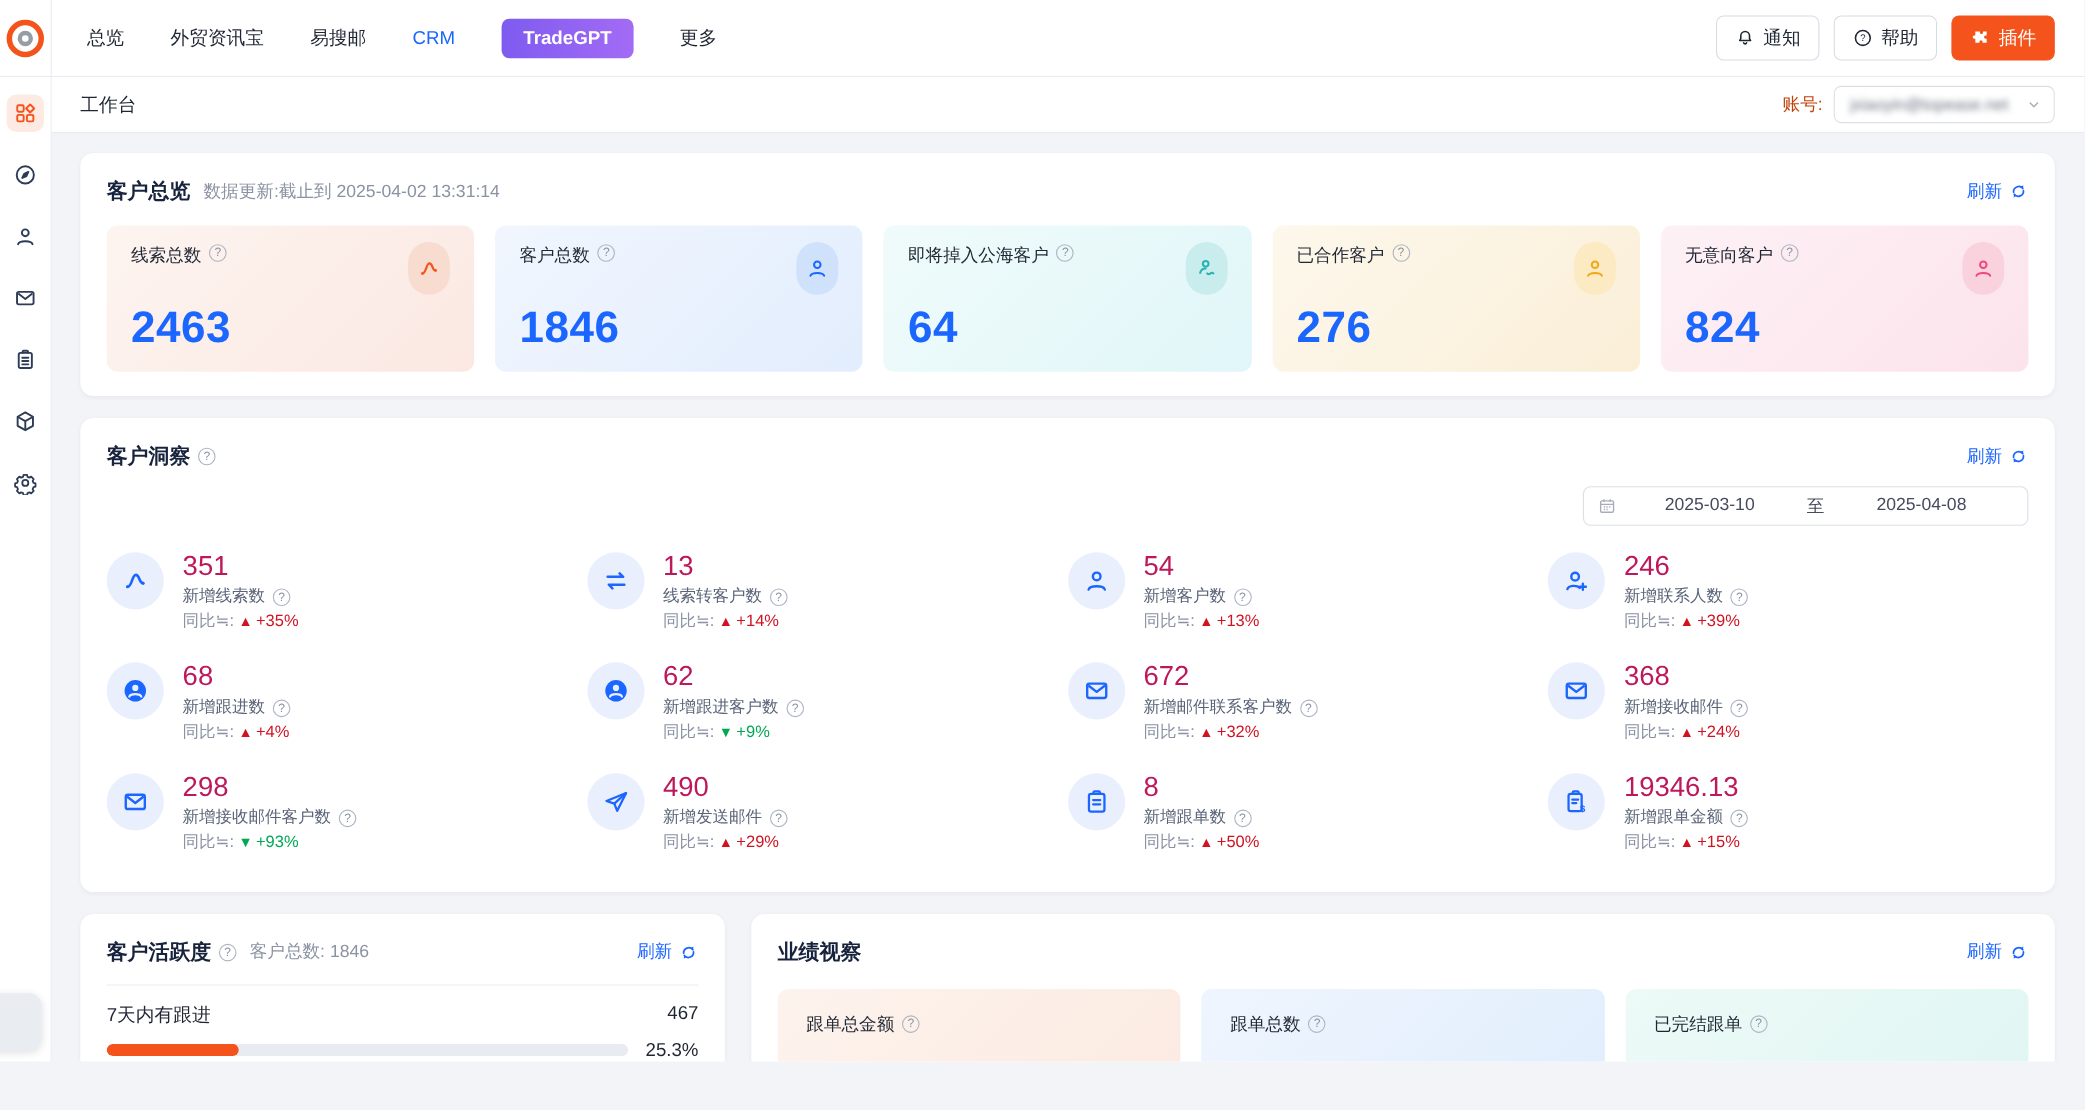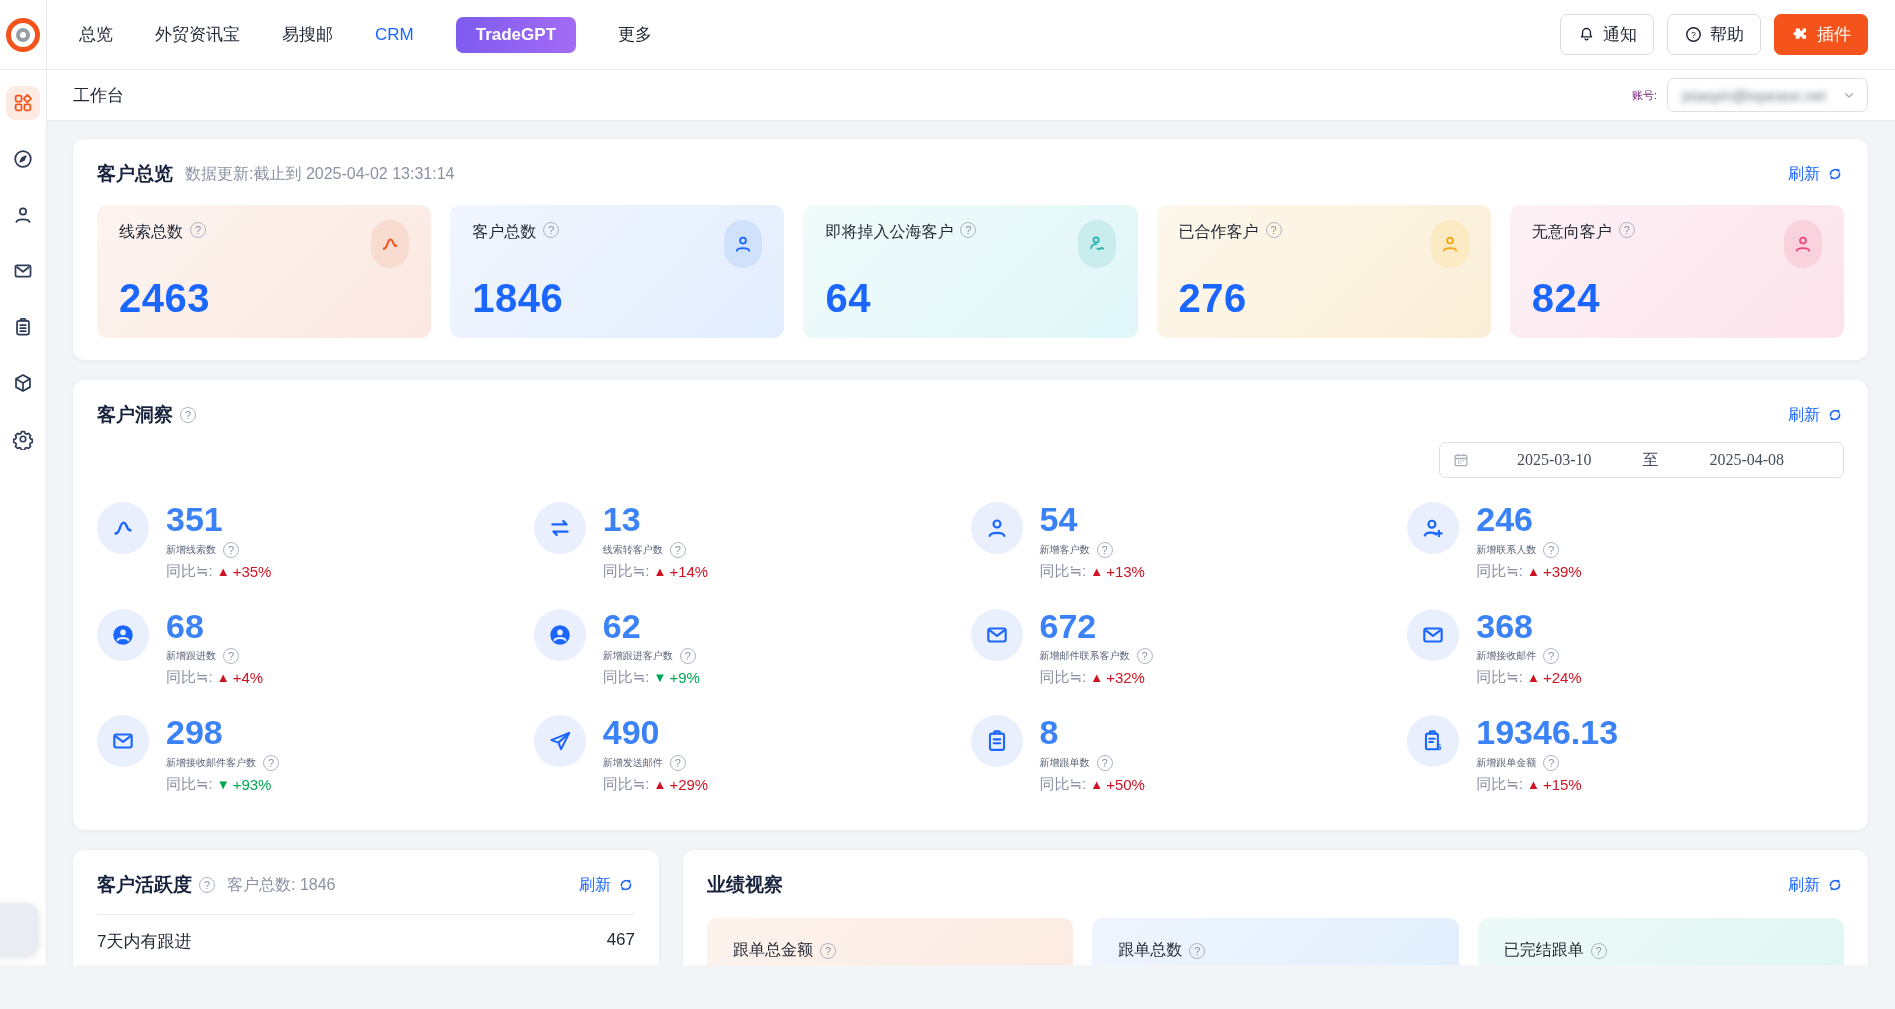--- a/index.html
+++ b/index.html
@@ -24,21 +24,21 @@
   
   .frame { flex:1; display:flex; min-height:0; }
   .sidebar { width:47px; background:#fff; border-right:1px solid #e8eaf0; display:flex; flex-direction:column; align-items:center; padding-top:16px; gap:22px; flex:0 0 auto; }
   .side-item { width:34px; height:34px; border-radius:9px; display:flex; align-items:center; justify-content:center; color:#2e3c57; cursor:pointer; }
   .side-item svg { width:22px; height:22px; }
   .side-item.active { background:#fdeae2; color:#f4541c; }
   .right-col { flex:1; display:flex; flex-direction:column; min-width:0; }
   .subbar { height:51px; background:#fff; border-bottom:1px solid #e8eaf0; display:flex; align-items:center; padding:0 27px 0 26px; flex:0 0 auto; }
   .workspace { font-size:17px; color:#1f2633; }
   .account { margin-left:auto; display:flex; align-items:center; gap:10px; }
-  .acc-label { font-size:11px; color:#701a75; }
+  .acc-label { font-size:16px; color:#c2410c; }
   .acc-select { width:201px; height:34px; border:1px solid #dcdfe6; border-radius:7px; display:flex; align-items:center; padding:0 10px 0 14px; cursor:pointer; background:#fff; }
   .acc-value { flex:1; font-size:15px; color:#6a7280; filter:blur(3px); white-space:nowrap; overflow:hidden; }
   .acc-select svg { width:16px; height:16px; color:#a7adba; }
 
   .content { flex:1; background:#f2f4f8; padding:18px 27px 0 26px; overflow:hidden; }
   .card { background:#fff; border-radius:12px; box-shadow:0 1px 4px rgba(31,35,41,.05); padding:22px 24px; margin-bottom:20px; }
   .card-head { display:flex; align-items:center; }
   .card-title { font-size:19px; font-weight:bold; color:#17233d; }
   .update-text { font-size:16px; color:#8a92a3; margin-left:12px; }
   .refresh { margin-left:auto; display:flex; align-items:center; gap:6px; color:#1b66ff; font-size:16px; cursor:pointer; }
@@ -54,31 +54,31 @@
   .stat-ic { margin-left:auto; width:38px; height:48px; border-radius:19px; display:flex; align-items:center; justify-content:center; margin-top:-2px; }
   .stat-ic svg { width:22px; height:22px; }
   .stat-value { font-size:40px; font-weight:800; color:#1b66ff; margin-top:8px; letter-spacing:.5px; }
   .t-orange { background:linear-gradient(135deg,#fdf4f0,#fbe8e2); } .t-orange .stat-ic { background:#f8dcd0; color:#f4541c; }
   .t-blue   { background:linear-gradient(135deg,#f1f6fe,#e2edfd); } .t-blue .stat-ic { background:#cfe1fb; color:#1b66ff; }
   .t-teal   { background:linear-gradient(135deg,#f0fbfb,#e0f6f8); } .t-teal .stat-ic { background:#c9ecec; color:#2bb3b3; }
   .t-yellow { background:linear-gradient(135deg,#fdf8ec,#faeed7); } .t-yellow .stat-ic { background:#fbeac2; color:#f0a818; }
   .t-pink   { background:linear-gradient(135deg,#fdf1f5,#fce3eb); } .t-pink .stat-ic { background:#f9d2dd; color:#f0487c; }
 
   
-  .date-row { display:flex; justify-content:flex-end; margin-top:14px;font-family:Liberation Serif, serif; }
+  .date-row { display:flex; justify-content:flex-end; margin-top:14px; }
   .date-range { width:405px; height:36px; border:1px solid #dcdfe6; border-radius:7px; display:flex; align-items:center; padding:0 12px; background:#fff; cursor:pointer; }
   .date-range svg { width:18px; height:18px; color:#a7adba; }
   .date-val { flex:1; text-align:center; font-size:16px; color:#454c5e; }
   .date-sep { font-size:16px; color:#454c5e; padding:0 4px; }
   .metric-grid { display:grid; grid-template-columns:repeat(4,1fr); margin-top:10px; }
   .metric { display:flex; padding:14px 0; }
   .mic { width:52px; height:52px; border-radius:50%; background:#e9effd; color:#1b66ff; display:flex; align-items:center; justify-content:center; margin-right:17px; flex:0 0 auto; }
   .mic svg { width:26px; height:26px; }
-  .mval { font-size:34px; font-weight:700; color:#3b82f6; line-height:1.05; }
-  .mlabel { font-size:10px; color:#5a6478; margin-top:4px; display:flex; align-items:center; }
+  .mval { font-size:25px; font-weight:400; color:#be185d; line-height:1.05; }
+  .mlabel { font-size:15px; color:#5a6478; margin-top:4px; display:flex; align-items:flex-end; }
   .mcmp { font-size:15px; color:#8a92a3; margin-top:4px; display:flex; align-items:center; }
   .tr { margin-left:4px; display:inline-flex; align-items:center; gap:3px; font-size:15px; }
   .tr .arrow { font-size:13px; }
   .tr.up { color:#cf1322; } .tr.down { color:#00a854; }
 
   
   .bottom-row { display:flex; gap:24px; align-items:flex-start; }
   .activity-card { width:586px; flex:0 0 auto; height:320px; }
   .perf-card { flex:1; height:320px; }
   .divider { border-bottom:1px solid #ecEEf3; border-bottom:1px solid #eceef3; margin-top:16px; }

